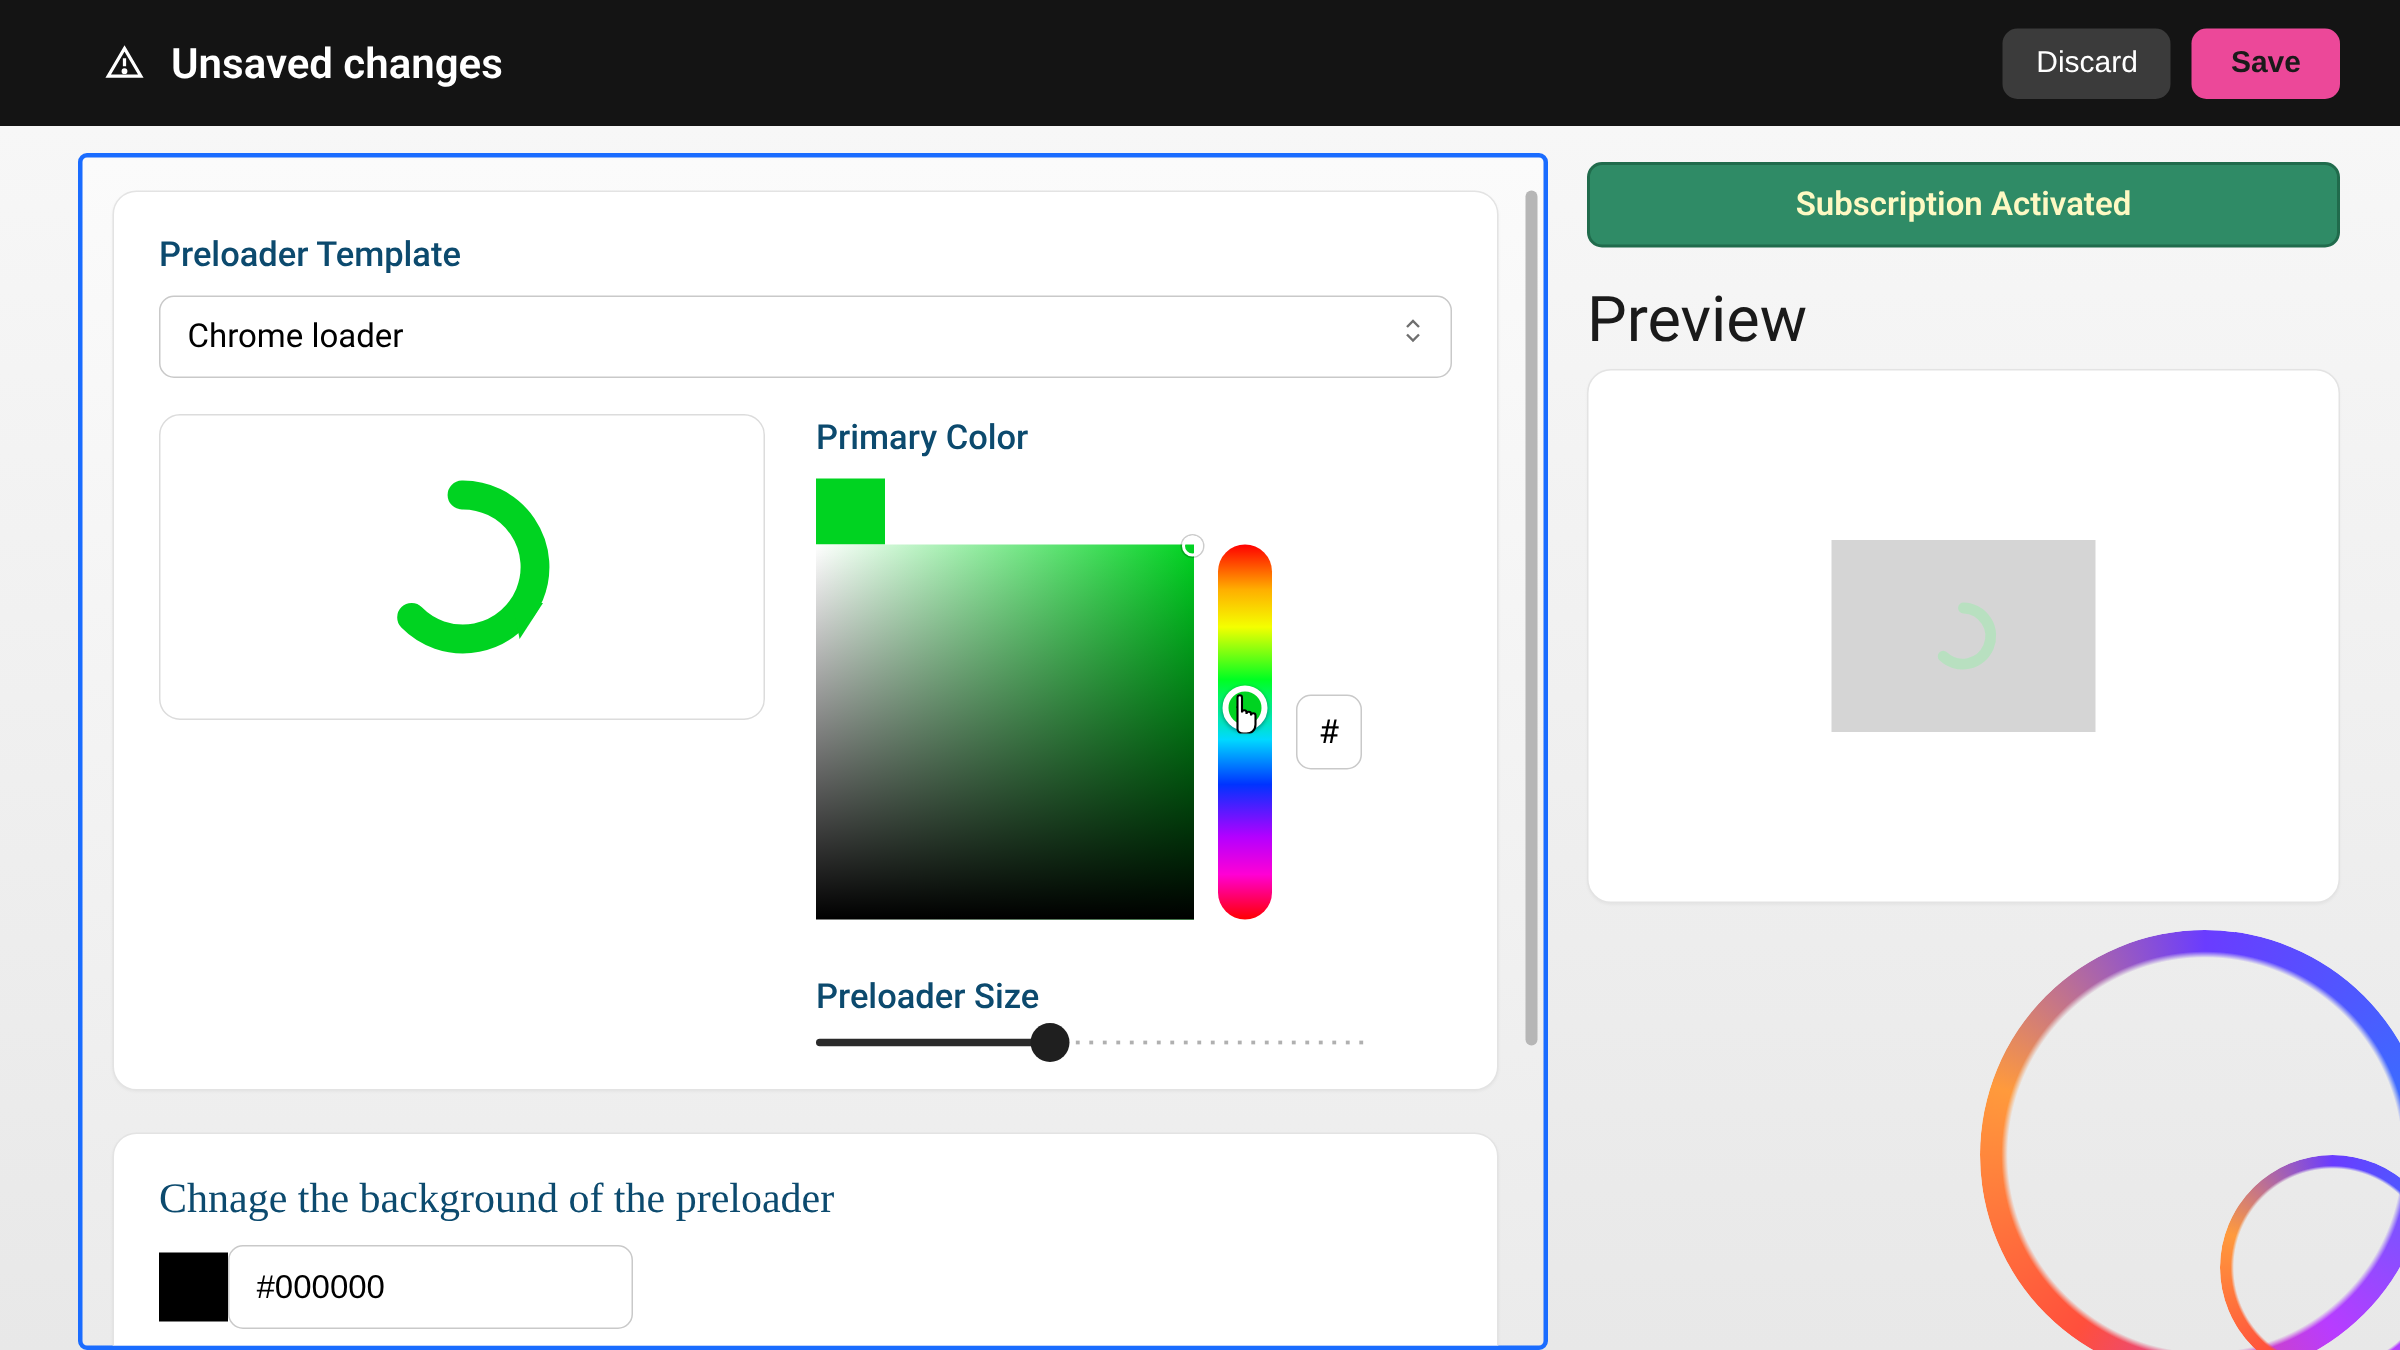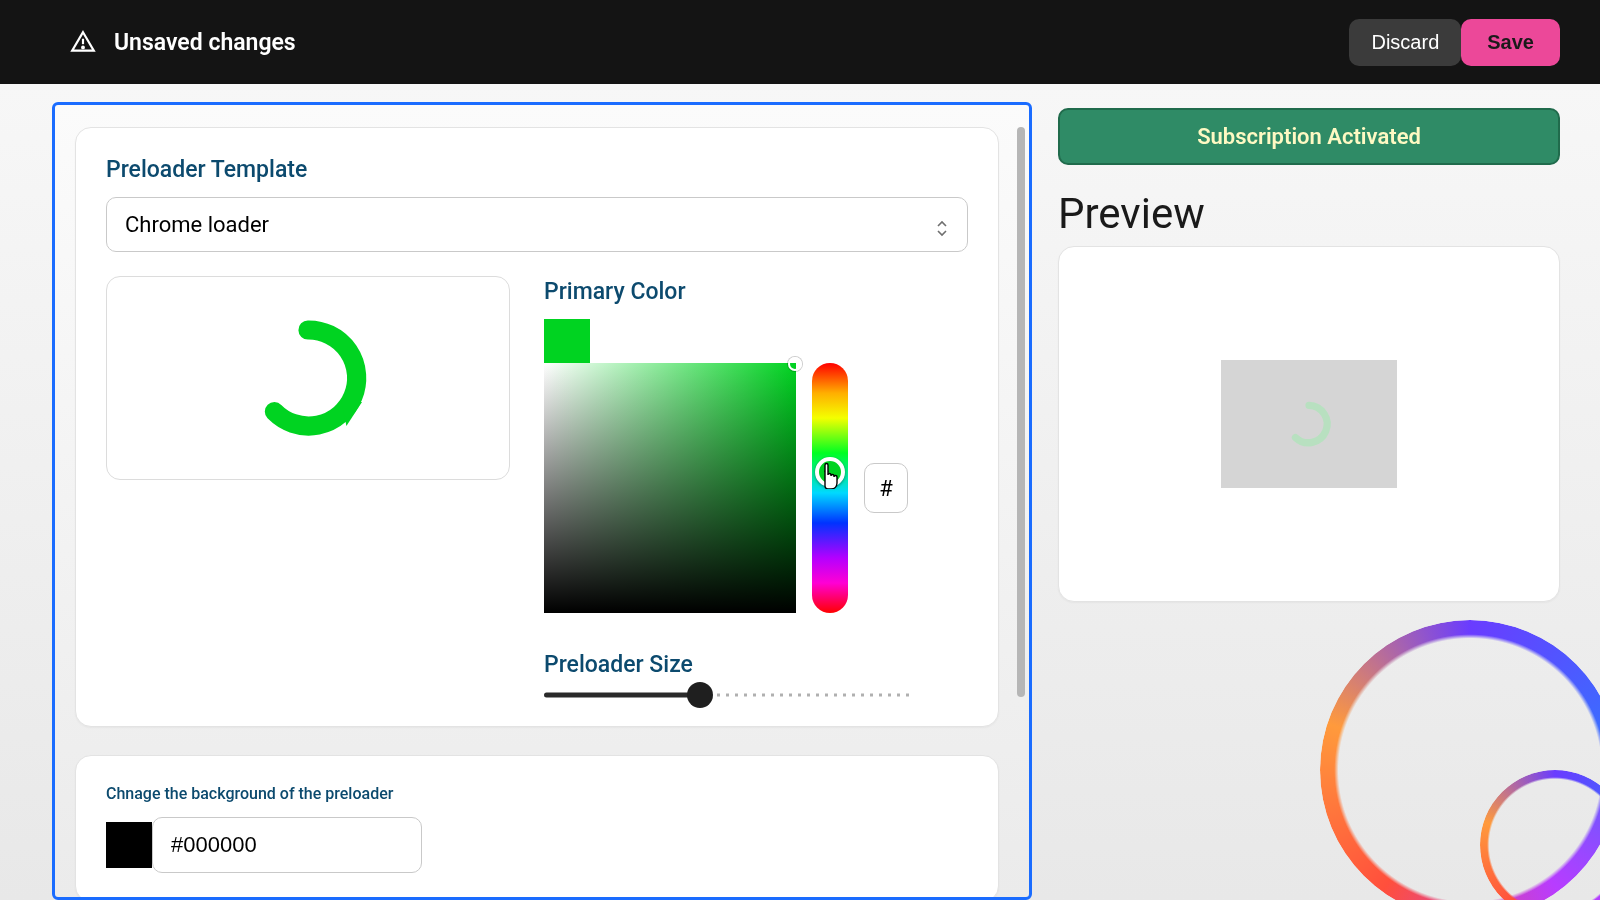--- a/index.html
+++ b/index.html
@@ -8,22 +8,22 @@
   
   .topbar {
     background: #141414;
     height: 84px;
     display: flex;
     align-items: center;
     justify-content: space-between;
     padding: 0 40px 0 70px;
   }
   .topbar-left { display: flex; align-items: center; gap: 18px; }
-  .topbar-title { color: #fff; font-size: 23px; font-weight: 600; }
-  .topbar-actions { display: flex; }
+  .topbar-title { color: #fff; font-size: 28px; font-weight: 600; }
+  .topbar-actions { display: flex; gap: 14px; }
   .btn-discard {
     background: #3b3b3b;
     color: #fff;
     border: none;
     border-radius: 10px;
     padding: 12px 22px;
     font-size: 20px;
     font-weight: 500;
     cursor: pointer;
   }
@@ -78,21 +78,21 @@
 
   .section-label { font-size: 23px; color: #0c4a6e; font-weight: 500; margin-bottom: 14px; }
 
   .select {
     width: 100%;
     border: 1px solid #c9c9c9;
     border-radius: 10px;
     padding: 14px 18px;
     font-size: 22px;
     display: flex;
-    align-items: flex-end;
+    align-items: flex-start;
     justify-content: space-between;
     background: #fff;
     cursor: pointer;
   }
   .select-caret { color: #6f6f6f; display:flex; flex-direction:column; gap:1px; }
 
   .config-row { display: flex; gap: 34px; margin-top: 24px; }
 
   .loader-preview-box {
     flex: 0 0 404px;
@@ -169,21 +169,21 @@
     height:5px; width:200px;
     background-image: radial-gradient(circle, #b0b0b0 1.5px, transparent 1.5px);
     background-size: 9px 5px;
     background-repeat: repeat-x;
   }
   .slider-handle {
     position:absolute; left:156px; top:50%; transform:translate(-50%,-50%);
     width:26px; height:26px; border-radius:50%; background:#1f1f1f;
   }
 
-  .bg-card .section-label { font-size: 16px; }
+  .bg-card .section-label { font-size: 28px; font-family: Liberation Serif, serif; }
   .bg-row { display: flex; align-items: center; margin-top: 10px;}
   .bg-swatch { width: 46px; height: 46px; background: #000; }
   .bg-input {
     border: 1px solid #c9c9c9;
     border-radius: 10px;
     padding: 14px 18px;
     font-size: 22px;
     width: 270px;
   }
 

